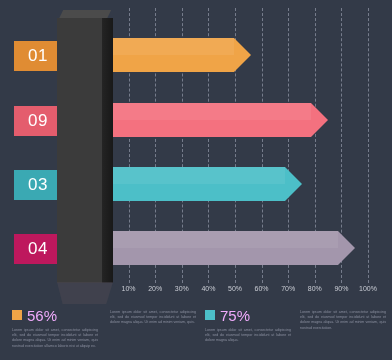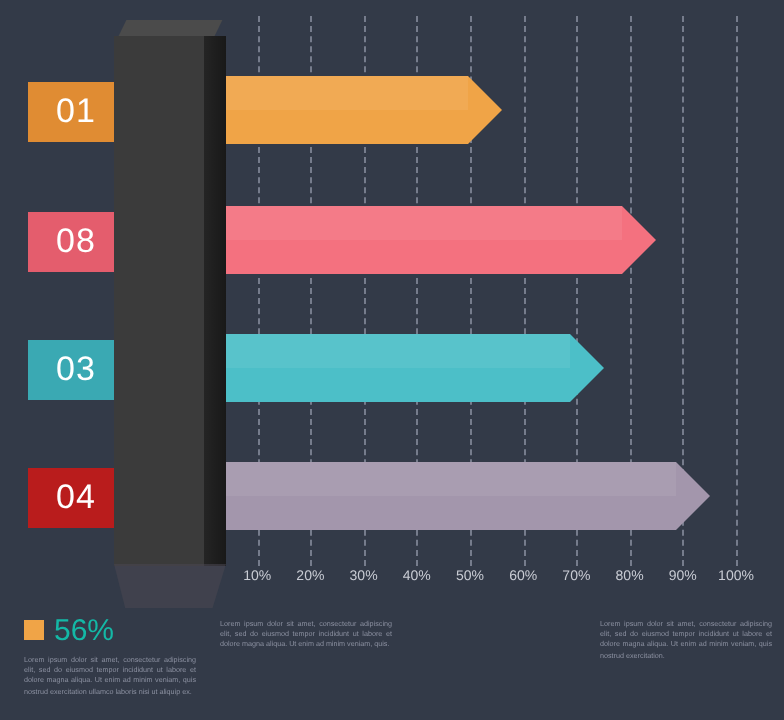--- a/index.html
+++ b/index.html
@@ -177,21 +177,21 @@
     align-items: center;
     gap: 5px;
     height: 18px;
   }
   .legend-swatch {
     width: 10px;
     height: 10px;
     flex: 0 0 auto;
   }
   .legend-pct {
-    color: #14b8a6;
+    color: #f0abfc;
     font-size: 15px;
     line-height: 15px;
   }
   .legend-desc {
     margin-top: 4px;
     color: #8b90a0;
     font-size: 3.6px;
     line-height: 5.2px;
     text-align: justify;
     width: 86px;
@@ -230,21 +230,21 @@
           </div>
           <div class="arrow" style="width: 148.96px;">
             <div class="arrow-body" style="width: 131.96px; background: rgb(240, 164, 71);">
               <div class="row-shade-top"></div>
             </div>
             <div class="arrow-head" style="left: 131.96px; border-left: 17px solid rgb(240, 164, 71);"></div>
           </div>
         </div>
         <div class="row" style="top: 103px; left: 0px; width: 392px;">
           <div class="num-tab" style="left: 14px; background: rgb(228, 93, 109);">
-            <span>08</span>
+            <span>09</span>
             <span class="fold"></span>
           </div>
           <div class="icon-box" style="background: rgb(245, 134, 148);">
             <span>
               <svg viewBox="0 0 24 24">
                 <circle cx="12" cy="6.4" r="3.1"></circle>
                 <circle cx="5" cy="8.6" r="2.6"></circle>
                 <circle cx="19" cy="8.6" r="2.6"></circle>
                 <path d="M12 10.4c-3.3 0-5.6 1.9-5.6 4.3v2.9h11.2v-2.9c0-2.4-2.3-4.3-5.6-4.3z"></path>
                 <path d="M5 11.6c-2.6 0-4.4 1.5-4.4 3.4v2.6h4V14.7c0-1.2.5-2.3 1.4-3.1H5z"></path>
@@ -273,21 +273,21 @@
             </span>
           </div>
           <div class="arrow" style="width: 199.5px;">
             <div class="arrow-body" style="width: 182.5px; background: rgb(76, 191, 200);">
               <div class="row-shade-top"></div>
             </div>
             <div class="arrow-head" style="left: 182.5px; border-left: 17px solid rgb(76, 191, 200);"></div>
           </div>
         </div>
         <div class="row" style="top: 231px; left: 0px; width: 392px;">
-          <div class="num-tab" style="left: 14px; background: #b91c1c;">
+          <div class="num-tab" style="left: 14px; background: #be185d;">
             <span>04</span>
             <span class="fold"></span>
           </div>
           <div class="icon-box" style="background: rgb(173, 159, 182);">
             <span>
               <svg viewBox="0 0 24 24">
                 <path d="M.9 2.2h3.4l1 3.4h17.6l-2.7 9.3H6.3L3.5 4.3H.9V2.2z"></path>
                 <path d="M6.9 7.3h14.2l-1.9 6.4H8.3L6.9 7.3z" fill="#ffffff"></path>
                 <path d="M7.6 8.1h1v4.8h-1zM10 8.1h1v4.8h-1zM12.4 8.1h1v4.8h-1zM14.8 8.1h1v4.8h-1zM17.2 8.1h1v4.8h-1z" fill="#000" opacity="0"></path>
                 <circle cx="9.4" cy="19.3" r="1.9"></circle>
@@ -329,17 +329,24 @@
       <div class="legend-item" style="left: 12px;">
         <div class="legend-head">
           <span class="legend-swatch" style="background: rgb(240, 164, 71);"></span>
           <span class="legend-pct">56%</span>
         </div>
         <div class="legend-desc">Lorem ipsum dolor sit amet, consectetur adipiscing elit, sed do eiusmod tempor incididunt ut labore et dolore magna aliqua. Ut enim ad minim veniam, quis nostrud exercitation ullamco laboris nisi ut aliquip ex.</div>
       </div>
       <div class="legend-item" style="left: 110px;">
         <div class="legend-desc">Lorem ipsum dolor sit amet, consectetur adipiscing elit, sed do eiusmod tempor incididunt ut labore et dolore magna aliqua. Ut enim ad minim veniam, quis.</div>
       </div>
+      <div class="legend-item" style="left: 205px;">
+        <div class="legend-head">
+          <span class="legend-swatch" style="background: rgb(76, 191, 200);"></span>
+          <span class="legend-pct">75%</span>
+        </div>
+        <div class="legend-desc">Lorem ipsum dolor sit amet, consectetur adipiscing elit, sed do eiusmod tempor incididunt ut labore et dolore magna aliqua.</div>
+      </div>
       <div class="legend-item" style="left: 300px;">
         <div class="legend-desc">Lorem ipsum dolor sit amet, consectetur adipiscing elit, sed do eiusmod tempor incididunt ut labore et dolore magna aliqua. Ut enim ad minim veniam, quis nostrud exercitation.</div>
       </div>
     </div>
 </div>
 
 </body></html>

